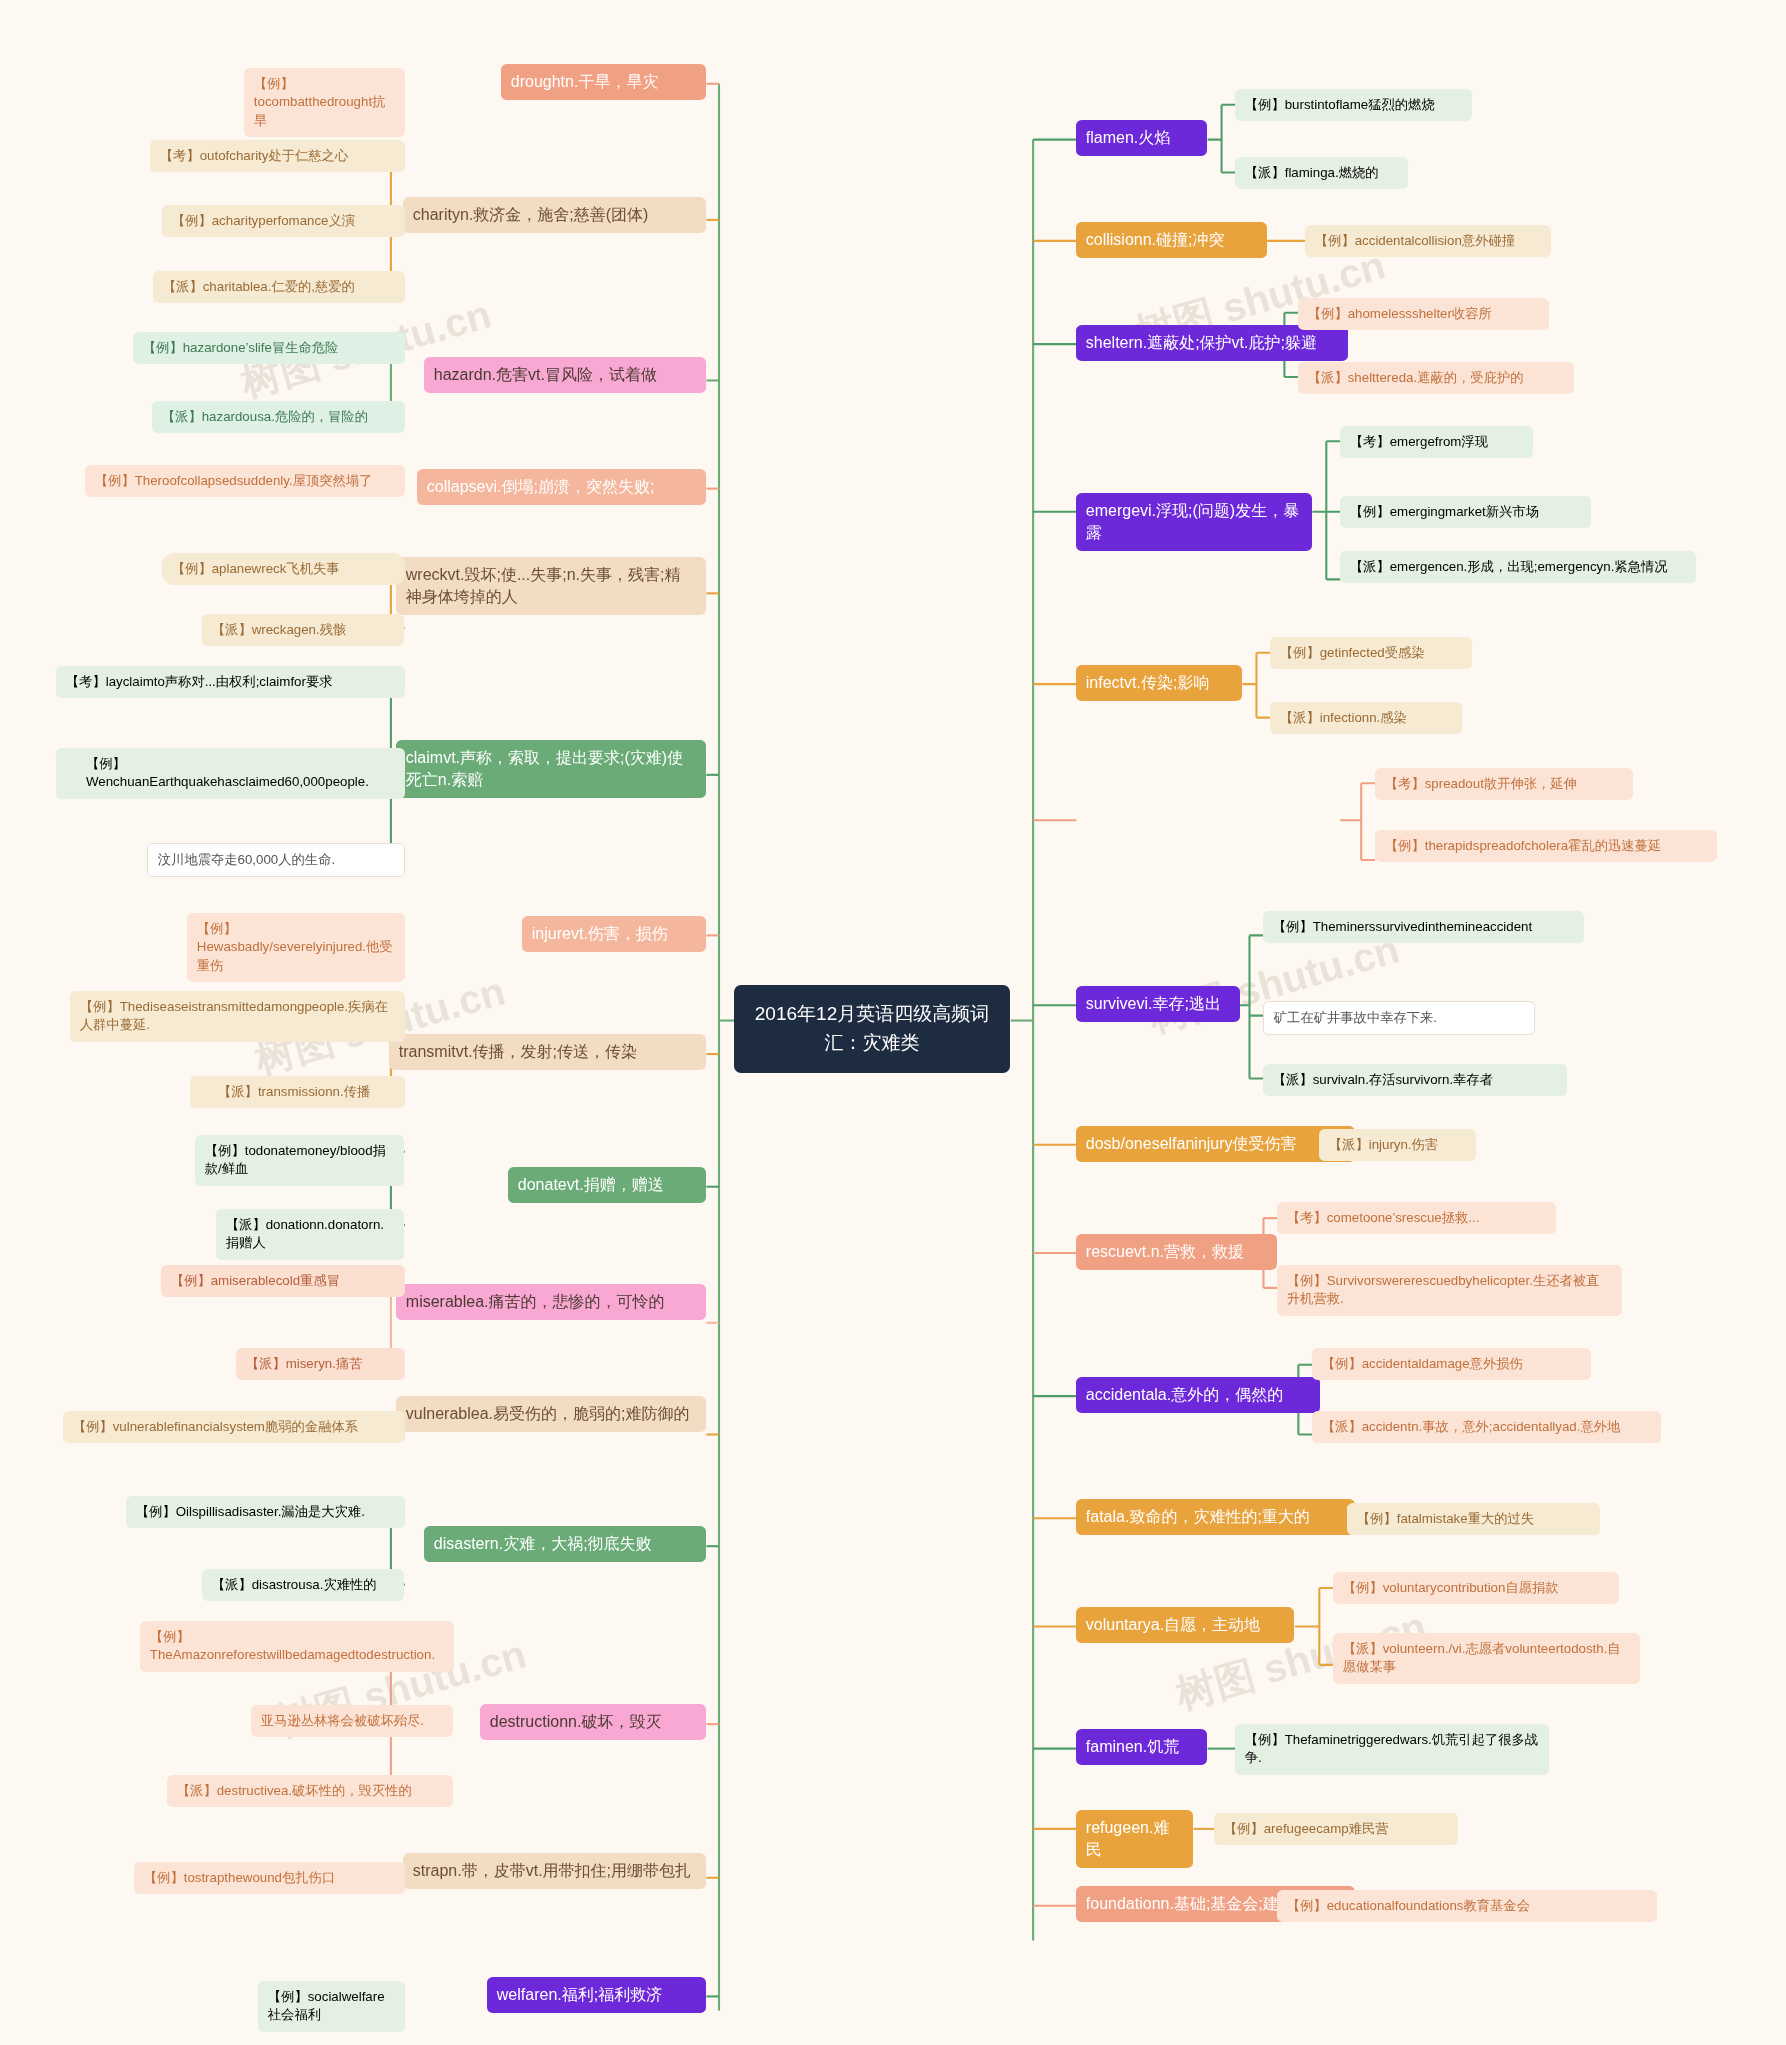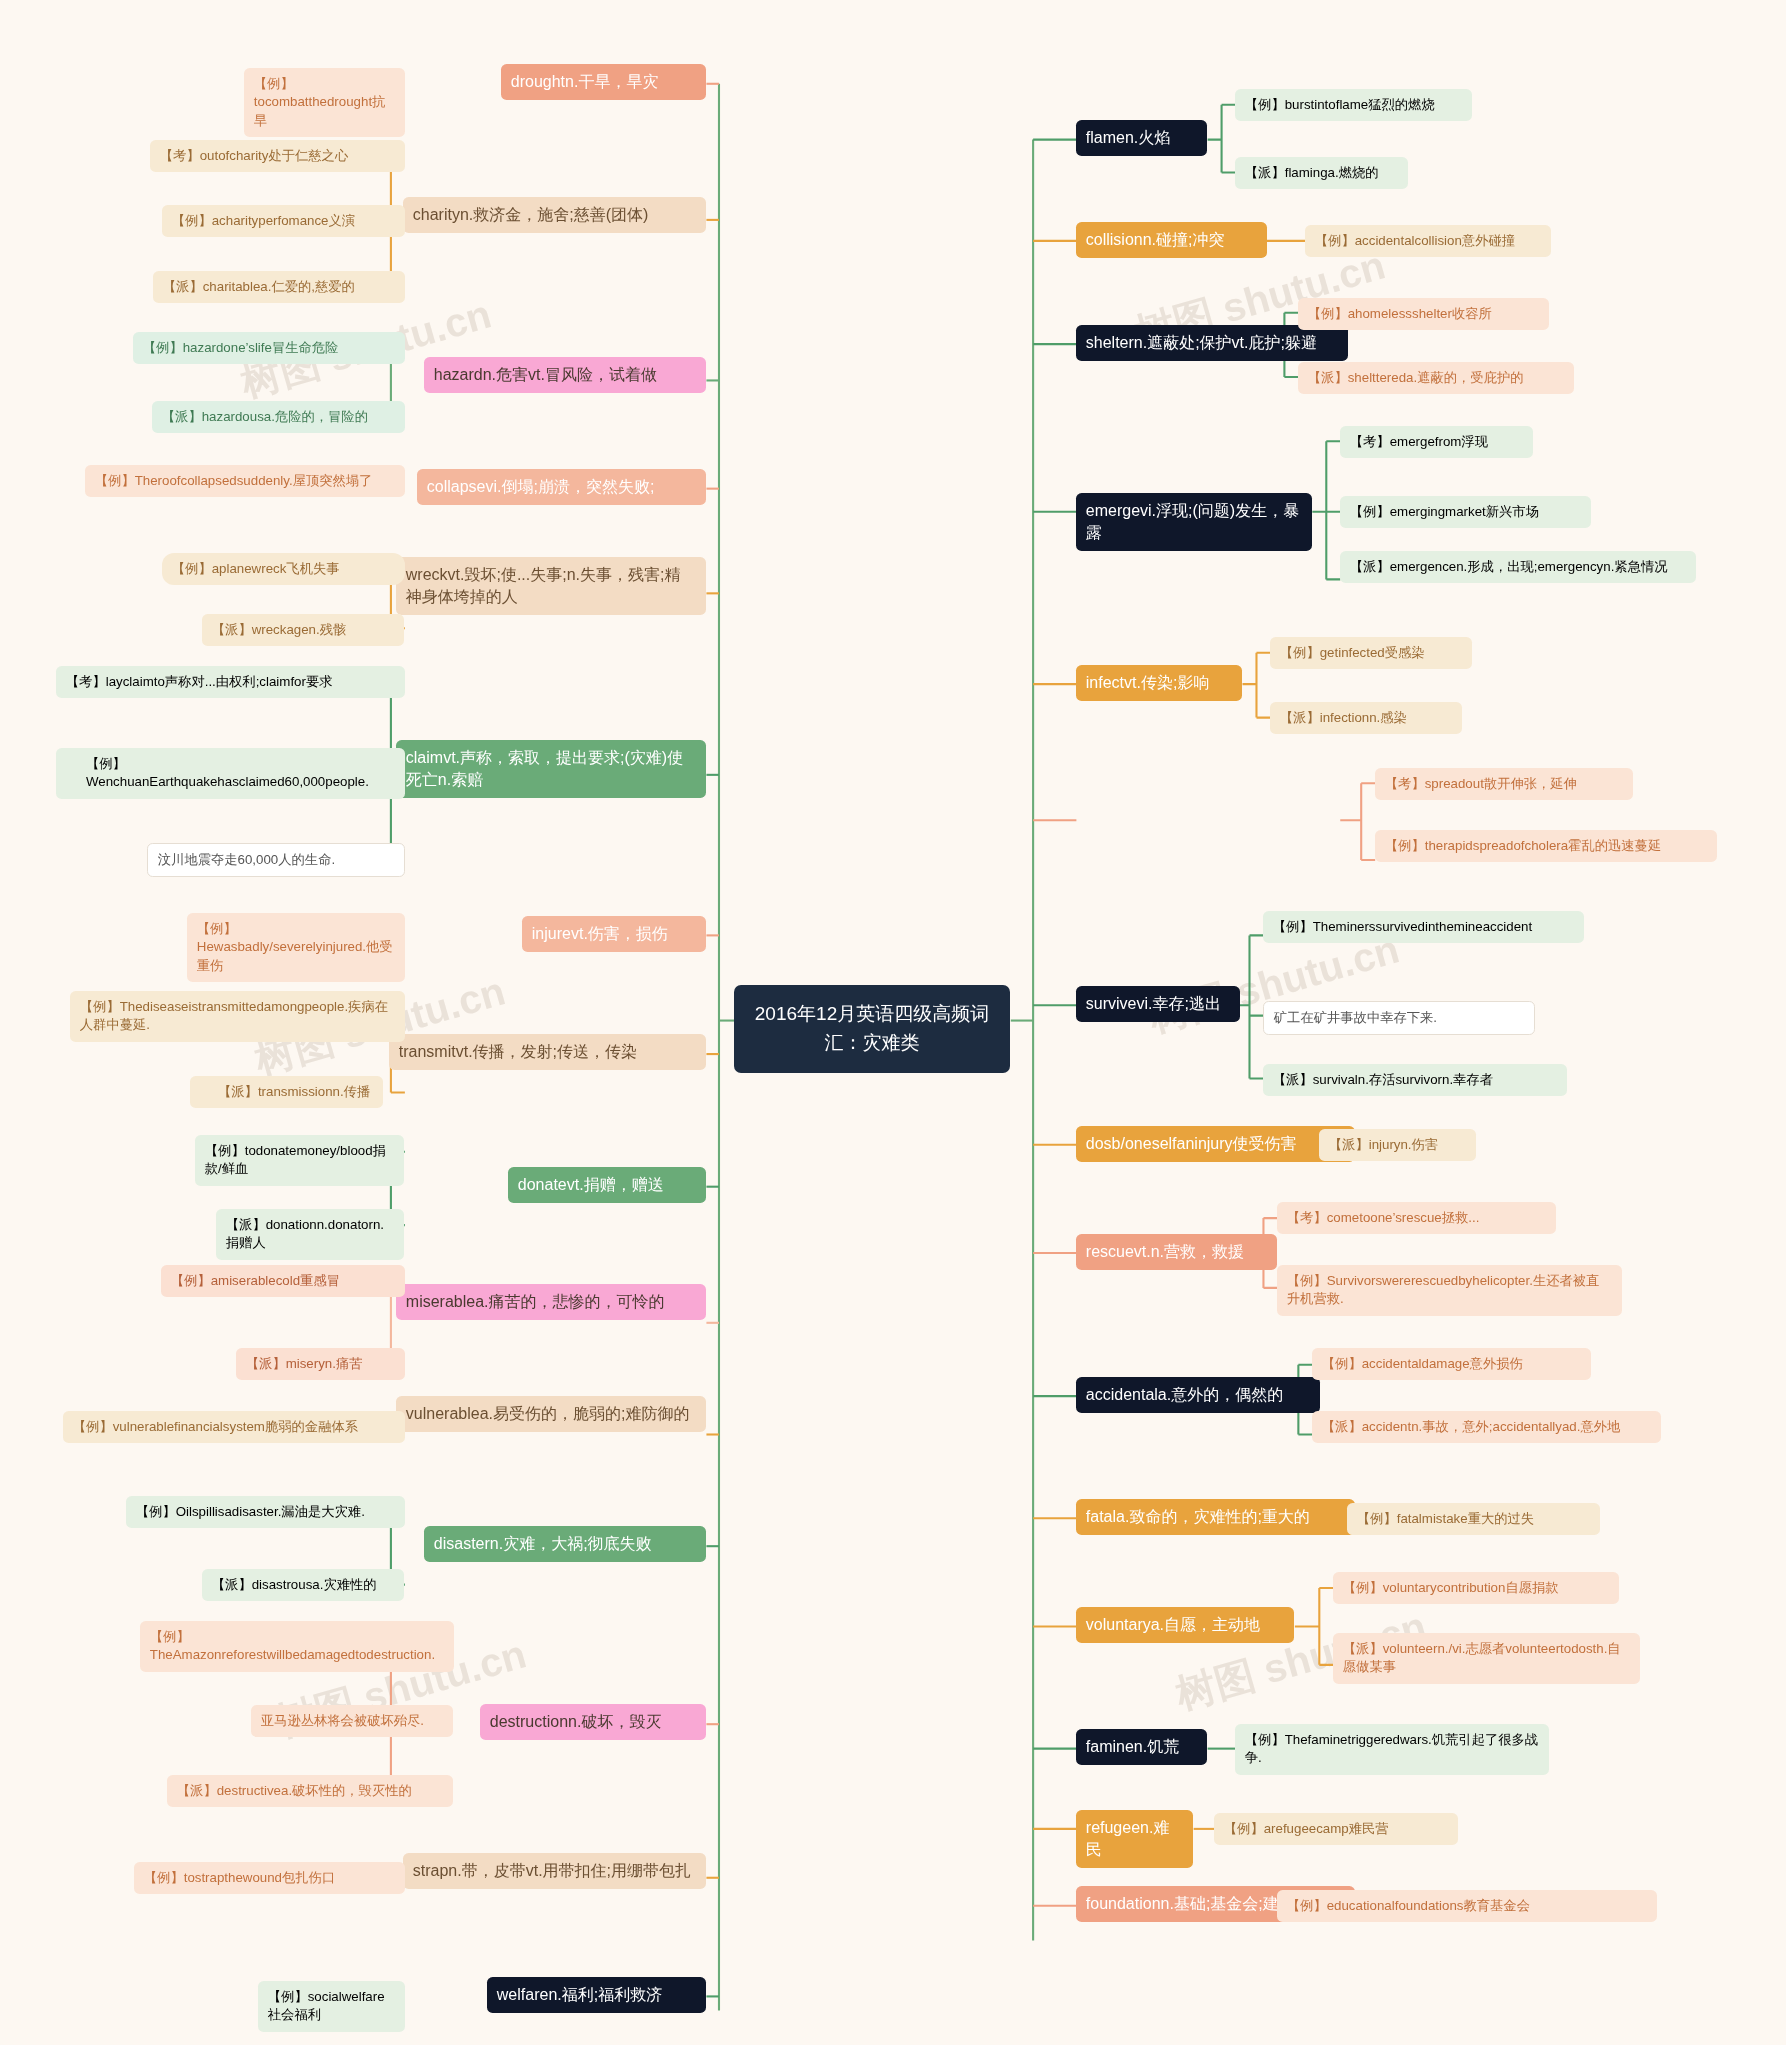--- a/index.html
+++ b/index.html
@@ -39,21 +39,21 @@
     color: #ffffff;
     font-size: 19px;
     text-align: center;
     border-radius: 7px;
     padding: 15.4px 12.6px;
     line-height: 1.5;
   }
   .main { font-size: 16px; color: #2c2c2c; }
   .leaf { font-size: 13.3px; }
 
-  .c-green   { background:#0f172a; color:#ffffff; }
+  .c-green   { background:#6d28d9; color:#ffffff; }
   .c-green2  { background:#6aab78; color:#ffffff; }
   .c-orange  { background:#e8a33d; color:#ffffff; }
   .c-salmon  { background:#f0a183; color:#ffffff; }
   .c-salmon2 { background:#f4b79d; color:#ffffff; }
   .c-peach   { background:#f9a8d4; color:#4a3a30; }
   .c-tan     { background:#f3dcc4; color:#6b4f32; }
 
   .l-peach  { background:#fbe4d5; color:#c2703c; }
   .l-mint   { background:#dff0e4; color:#3f7a53; }
   .l-tan    { background:#f7ead3; color:#9a6b35; }
@@ -180,21 +180,21 @@
   <div class="node leaf l-tan" style="left:162px; top:553px; width:243px;border-radius:12px;">【例】aplanewreck飞机失事</div>
   <div class="node leaf l-tan" style="left:202px; top:614px; width:202px;">【派】wreckagen.残骸</div>
 
   <div class="node leaf l-green" style="left:56px; top:666px; width:349px;">【考】layclaimto声称对...由权利;claimfor要求</div>
   <div class="node leaf l-green" style="left:56px; top:748px; width:349px;padding-left:30px;">【例】WenchuanEarthquakehasclaimed60,000people.</div>
   <div class="node leaf l-plain" style="left:147px; top:843px; width:258px;">汶川地震夺走60,000人的生命.</div>
 
   <div class="node leaf l-tan" style="left:70px; top:991px; width:335px;">【例】Thediseaseistransmittedamongpeople.疾病在人群中蔓延.</div>
 
   <div class="node leaf l-peach" style="left:187px; top:913px; width:218px;">【例】Hewasbadly/severelyinjured.他受重伤</div>
-  <div class="node leaf l-tan" style="left:190px; top:1076px; width:193px;padding-left:28px;">【派】transmissionn.传播</div>
+  <div class="node leaf l-tan" style="left:190px; top:1076px; width:215px;padding-left:28px;">【派】transmissionn.传播</div>
 
   <div class="node leaf l-green" style="left:195px; top:1135px; width:209px;">【例】todonatemoney/blood捐款/鲜血</div>
   <div class="node leaf l-green" style="left:216px; top:1209px; width:188px;">【派】donationn.donatorn.捐赠人</div>
 
   <div class="node leaf l-rose" style="left:161px; top:1265px; width:244px;">【例】amiserablecold重感冒</div>
   <div class="node leaf l-rose" style="left:236px; top:1348px; width:169px;">【派】miseryn.痛苦</div>
 
   <div class="node leaf l-tan" style="left:63px; top:1411px; width:342px;">【例】vulnerablefinancialsystem脆弱的金融体系</div>
 
   <div class="node leaf l-green" style="left:126px; top:1496px; width:279px;">【例】Oilspillisadisaster.漏油是大灾难.</div>

